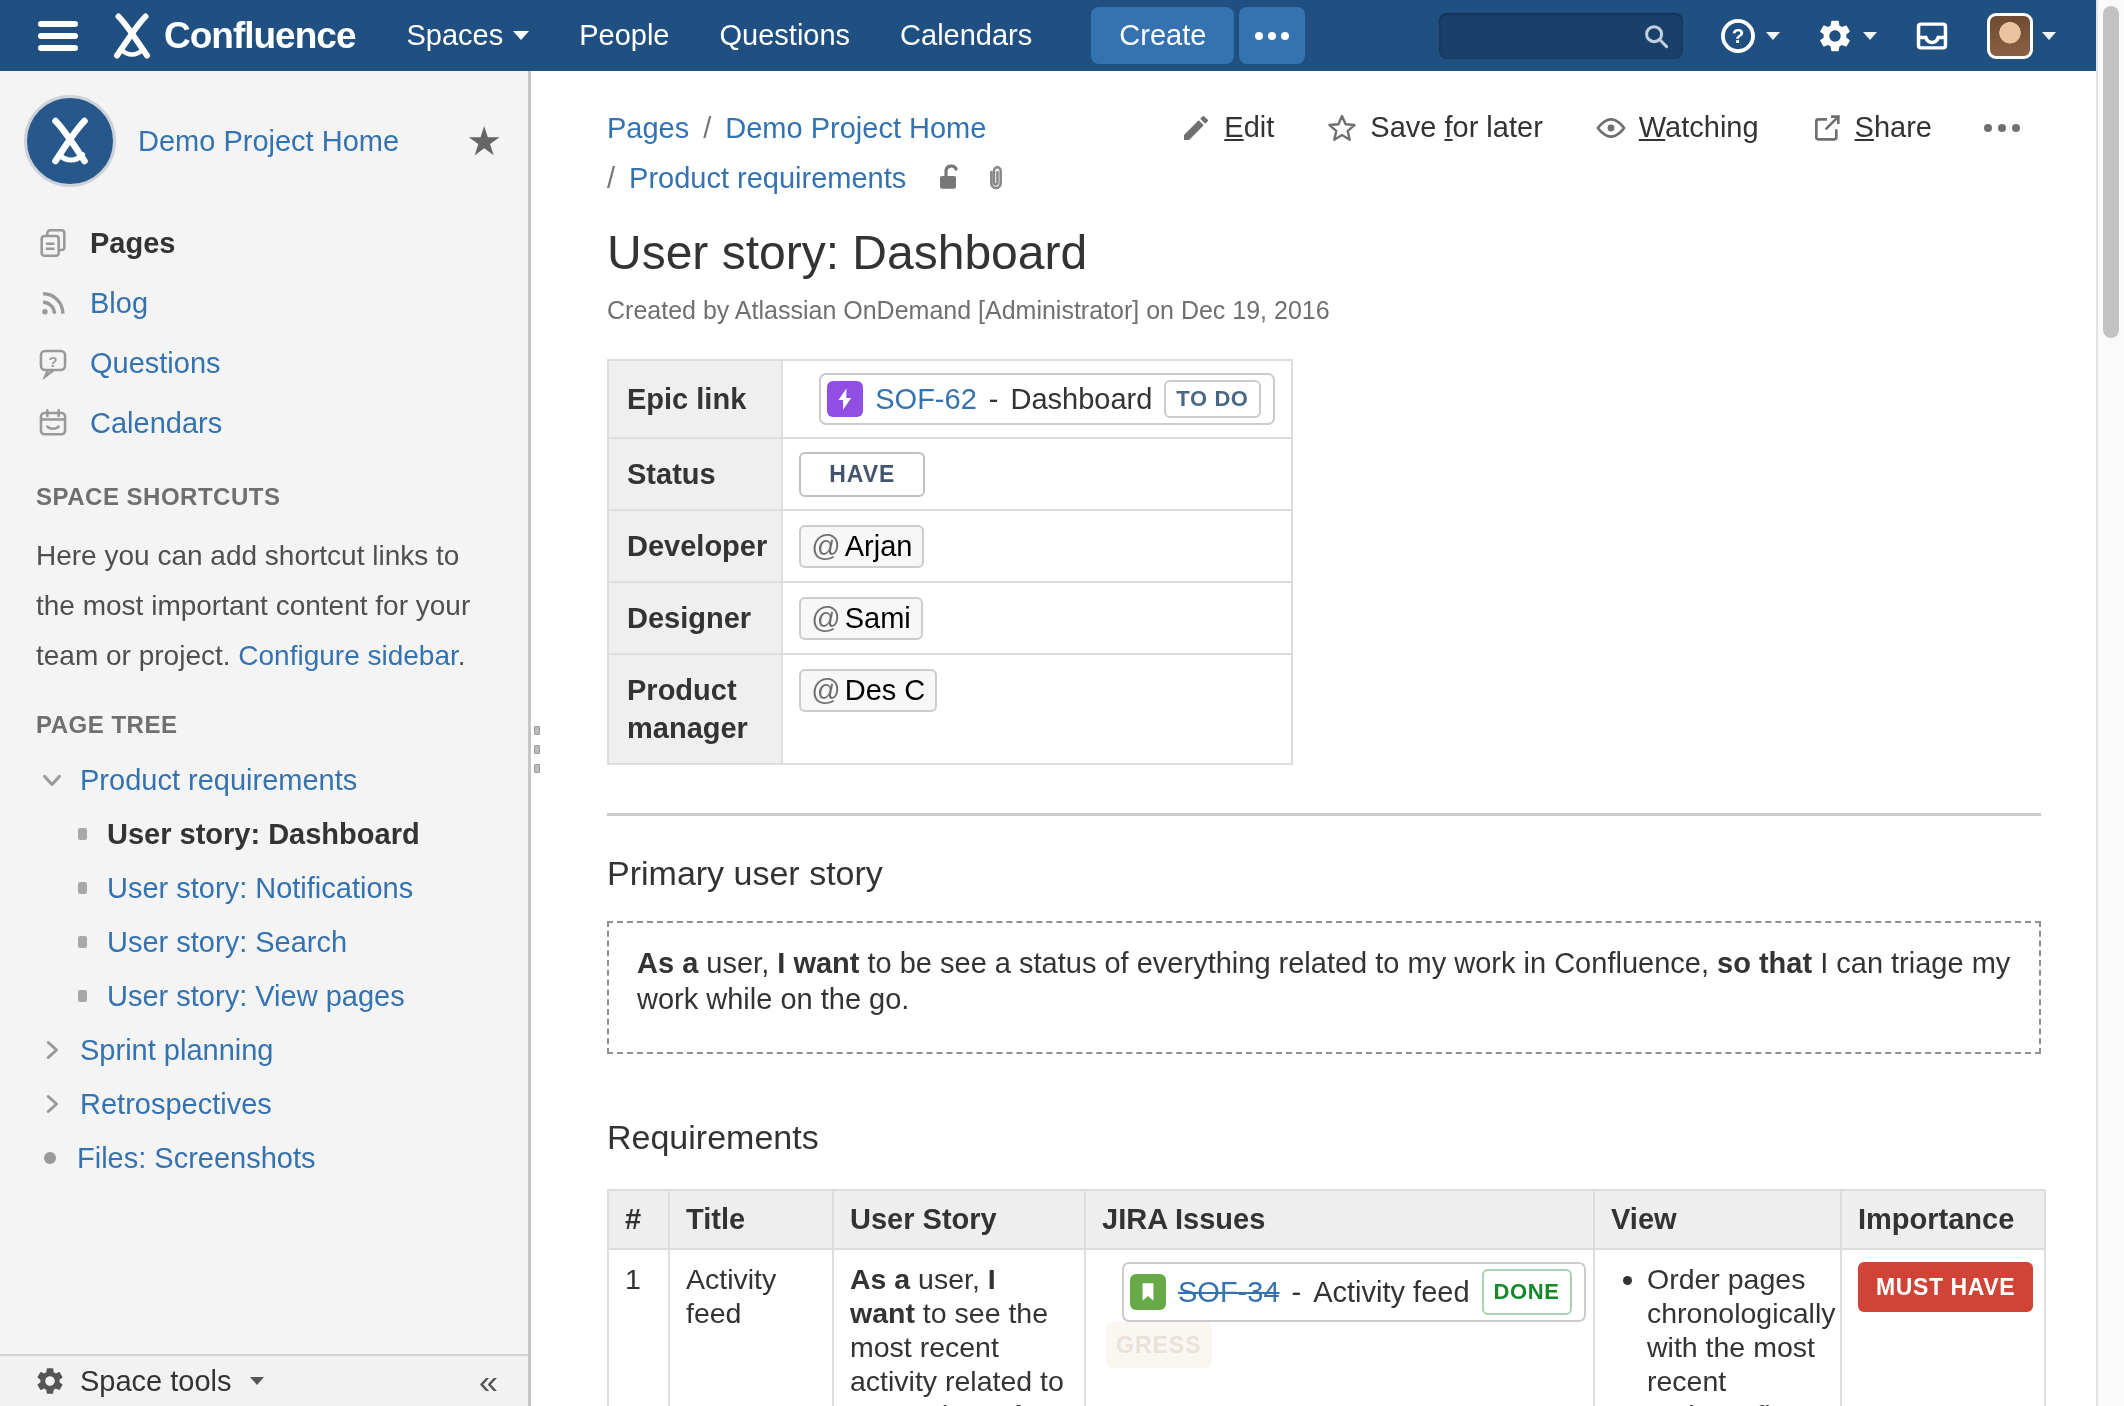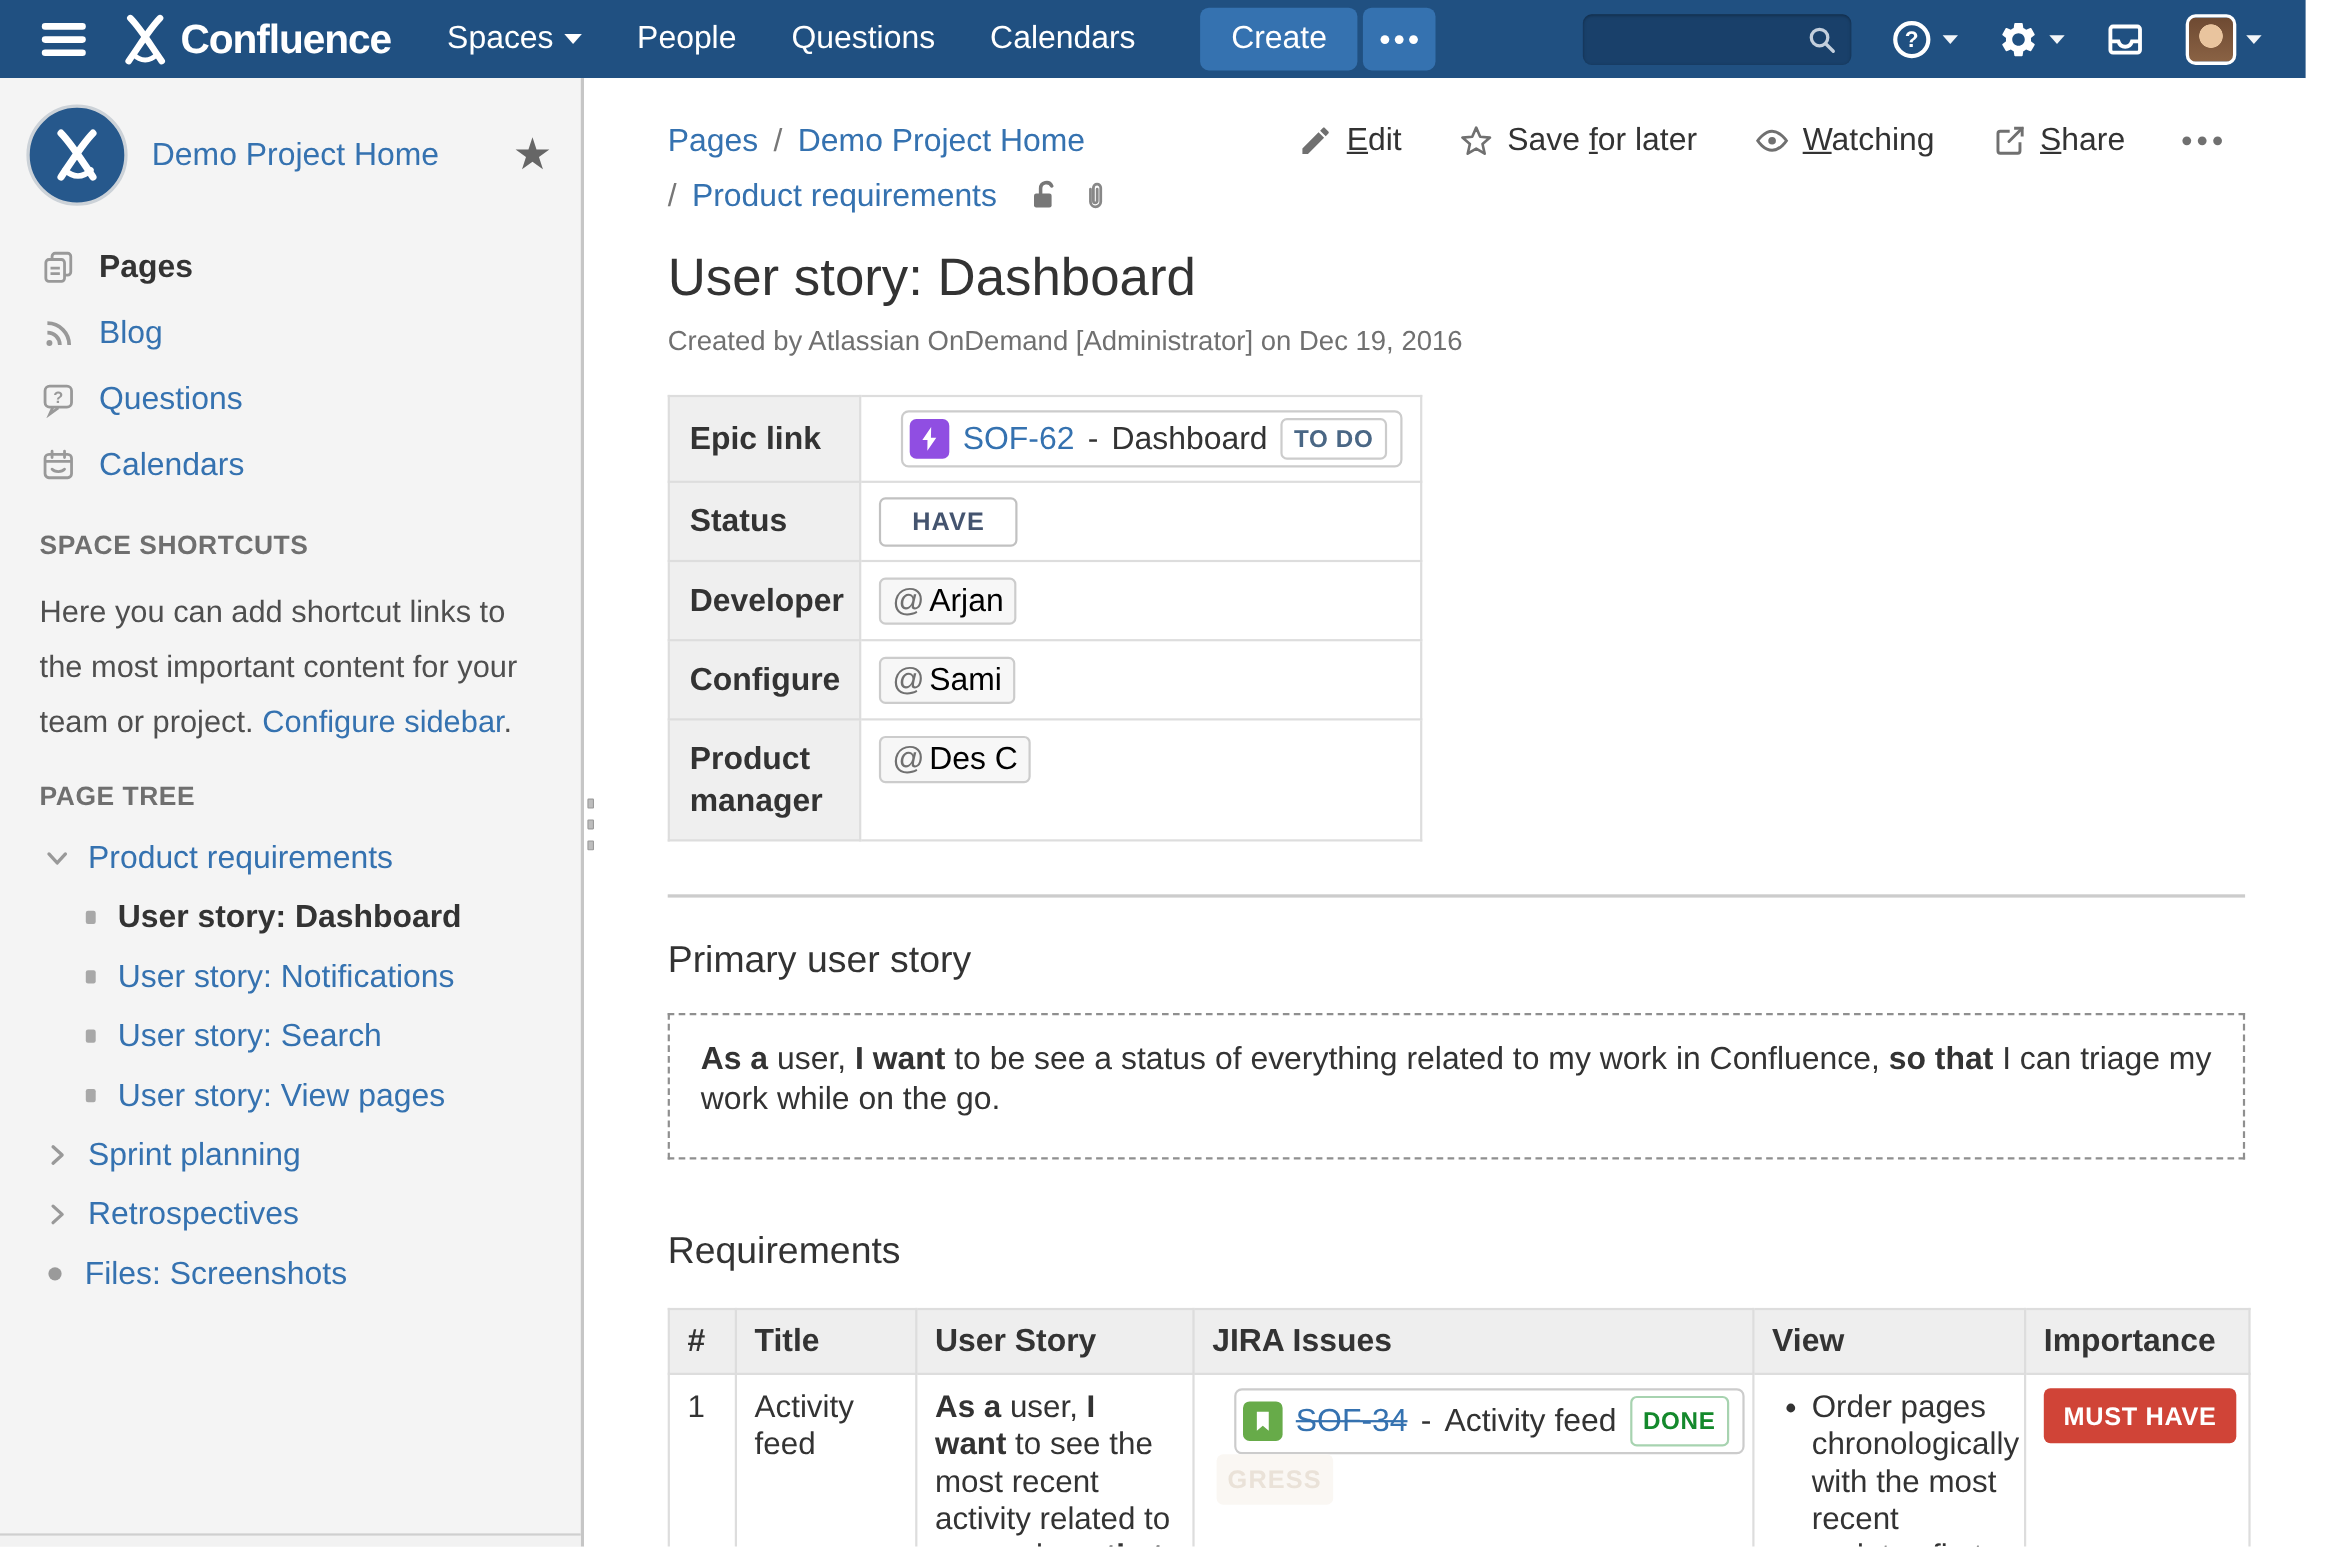--- a/index.html
+++ b/index.html
@@ -1,18 +1,18 @@
 <!DOCTYPE html>
 <html><head>
 <meta charset="utf-8">
 <style>
   * { margin:0; padding:0; box-sizing:border-box; }
   html,body { width:2124px; height:1406px; overflow:hidden;
     font-family:"Liberation Sans", sans-serif; background:#fff; color:#333; }
-  .app { position:relative; width:1716px; height:1406px; display:flex;flex-direction:column; }
+  .app { position:relative; width:1716px; height:1406px; display:flex; }
   .main-col { width:2096px; display:flex; flex-direction:column; }
 
   
   .topnav { flex:0 0 71px; background:#205081; display:flex; align-items:center; color:#fff; }
   .burger { margin-left:38px; display:flex; flex-direction:column; gap:6px; cursor:pointer; }
   .burger i { display:block; width:40px; height:6px; background:#fff; border-radius:3px; }
   .brand { display:flex; align-items:center; gap:8px; margin-left:30px; }
   .brand svg { width:48px; height:48px; }
   .brand-text { font-size:37px; font-weight:bold; letter-spacing:-1px; }
   .topnav-links { display:flex; margin-left:26px; align-items:center; }
@@ -402,21 +402,21 @@
           <tr>
             <td class="mlabel">Developer</td>
             <td class="mval">
               <span class="mention">
                     <span class="at">@</span>
                     <span class="name">Arjan</span>
                   </span>
             </td>
           </tr>
           <tr>
-            <td class="mlabel">Configure</td>
+            <td class="mlabel">Designer</td>
             <td class="mval">
               <span class="mention">
                     <span class="at">@</span>
                     <span class="name">Sami</span>
                   </span>
             </td>
           </tr>
           <tr>
             <td class="mlabel">Product manager</td>
             <td class="mval" style="padding-bottom:50px;">

